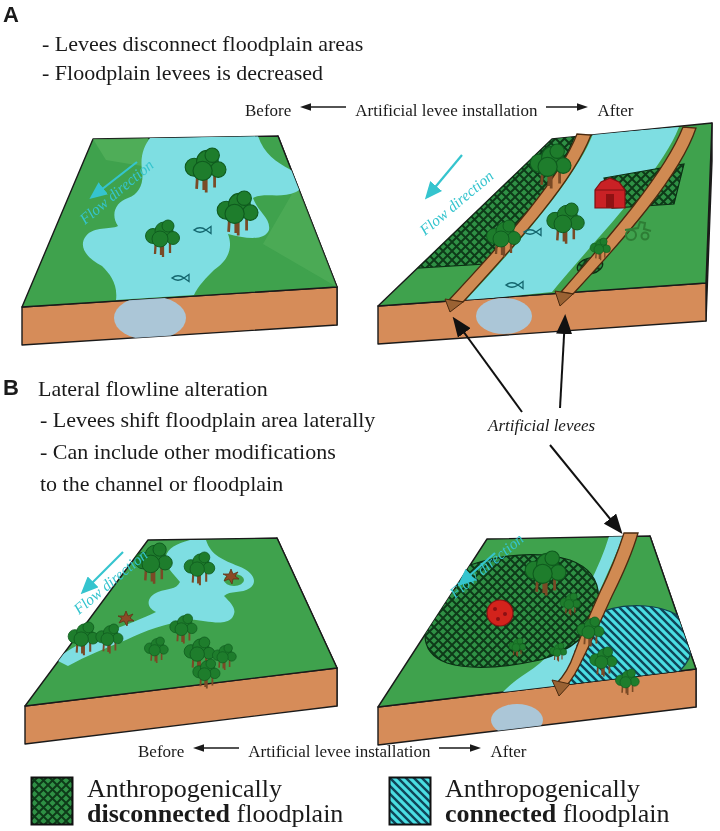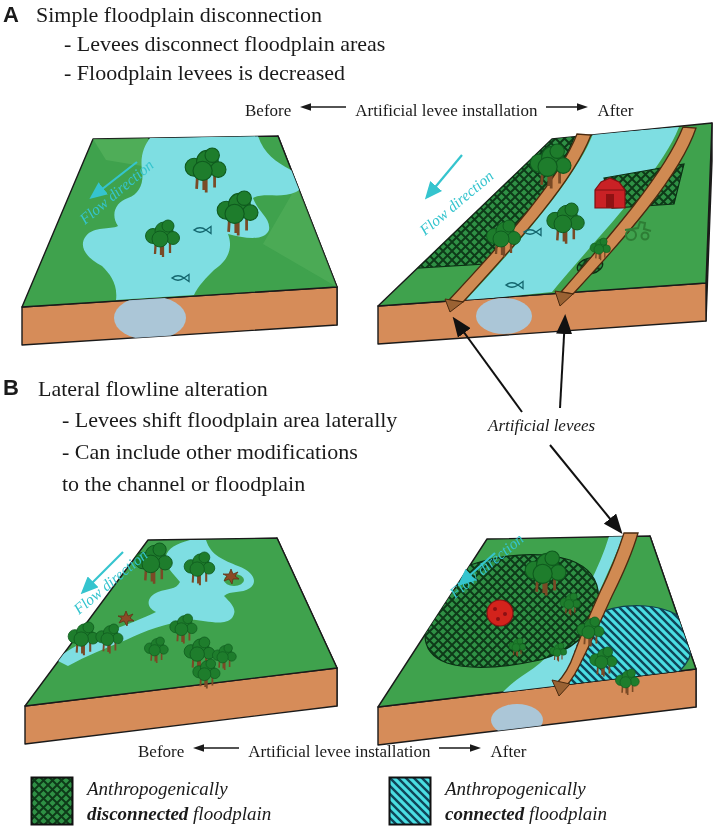--- a/index.html
+++ b/index.html
@@ -1,24 +1,24 @@
 <!DOCTYPE html>
 <html><head>
 <meta charset="utf-8">
 <style>
   html,body{margin:0;padding:0;background:#ffffff;}
   .canvas{position:relative;width:720px;height:831px;background:#ffffff;overflow:hidden;
           font-family:"Liberation Serif", serif;color:#1a1a1a;}
   .abs{position:absolute;}
   .panel-letter{font-family:"Liberation Sans", sans-serif;font-weight:bold;font-size:22px;}
   .panel-title{font-size:22px;}
-  .bullet{font-size:22px;margin-left:22px;}
+  .bullet{font-size:22px;}
   .caption{display:flex;align-items:flex-start;gap:7px;font-size:17px;white-space:nowrap;}
   .annot{font-size:17px;font-style:italic;}
-  .legend-text{font-size:19px;line-height:25px;white-space:nowrap;font-style:italic;}
+  .legend-text{font-size:26px;line-height:25px;white-space:nowrap;}
   .legend-text b{font-weight:bold;}
   svg{display:block;}
   .flow{font-size:15.5px;font-style:italic;font-family:"Liberation Serif", serif;}
   .blk-edge{stroke:#1a1a1a;stroke-width:1.4;stroke-linejoin:round;}
   .levee{fill:#D08A52;stroke:#4A2A10;stroke-width:1.3;}
   .hatch-stroke{stroke:#0B2F14;stroke-width:1.2;}
   .hatch-stroke-c{stroke:#0E4152;stroke-width:1.2;}
 </style>
 </head>
 <body>
@@ -41,21 +41,20 @@
         <path d="M-6,0 Q0,-4.5 6,0 Q0,4.5 -6,0 Z" fill="none" stroke="#14666E" stroke-width="1.5"></path>
         <path d="M6,0 L11,-3.5 L11,3.5 Z" fill="none" stroke="#14666E" stroke-width="1.3"></path>
       </g>
       <g id="sym-debris">
         <path d="M0,-7 L2,-2 L7,-4 L4,0 L8,3 L2,3 L1,8 L-2,3 L-7,5 L-4,0 L-8,-2 L-2,-2 Z" fill="#8B4A26" stroke="#5F3317" stroke-width="0.8"></path>
       </g>
     </defs>
   </svg>
 
   <div class="abs panel-letter" style="left:3px;top:2px">A</div>
-  <div class="abs panel-title" style="left:36px;top:2px">Simple floodplain disconnection</div>
   <div class="abs bullet" style="left:42px;top:31px">- Levees disconnect floodplain areas</div>
   <div class="abs bullet" style="left:42px;top:60px">- Floodplain levees is decreased</div>
 
   <div class="abs caption" style="left:245px;top:101px">
     <span>Before</span>
     <svg width="50" height="12">
       <line x1="48" y1="6" x2="10" y2="6" stroke="#1a1a1a" stroke-width="1.6"></line>
       <polygon points="2,6 13,2.2 13,9.8" fill="#1a1a1a"></polygon>
     </svg>
     <span>Artificial levee installation</span>

